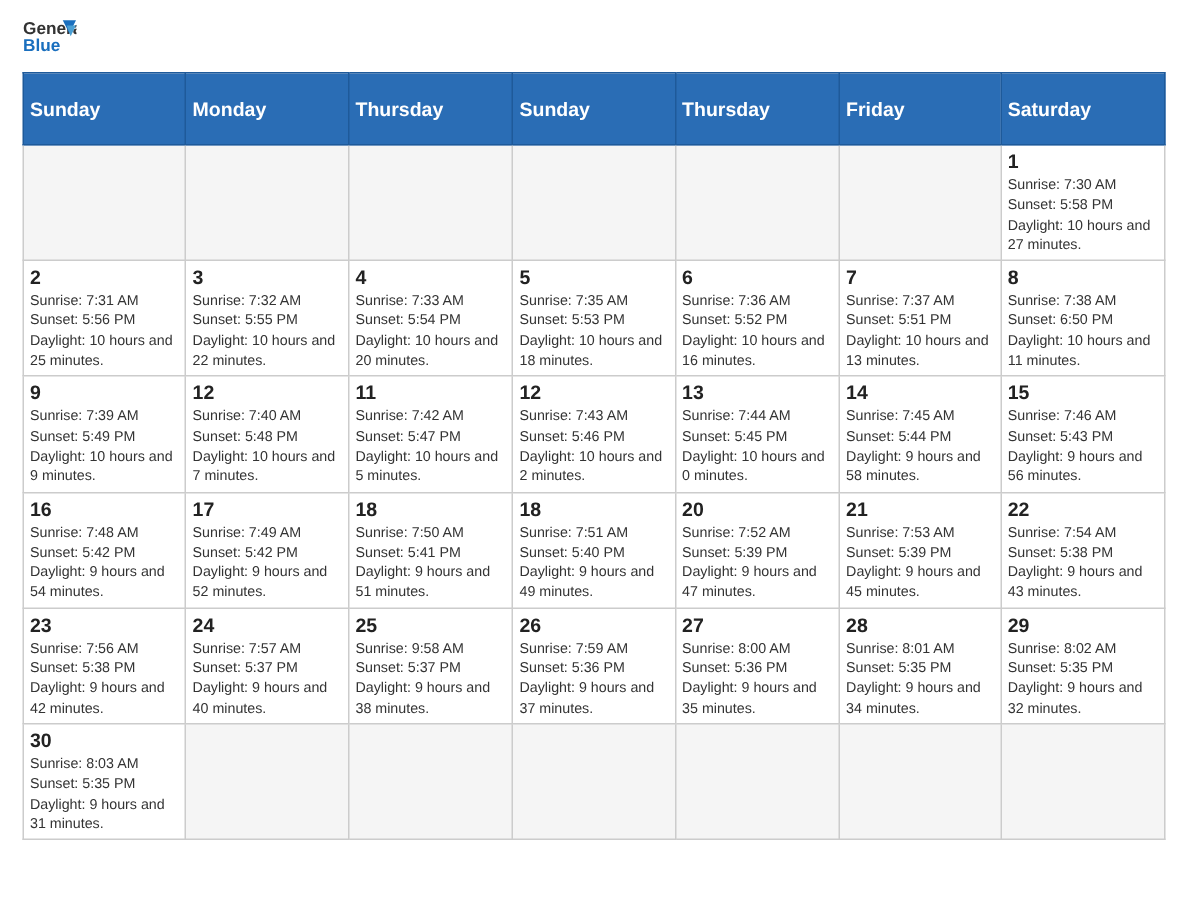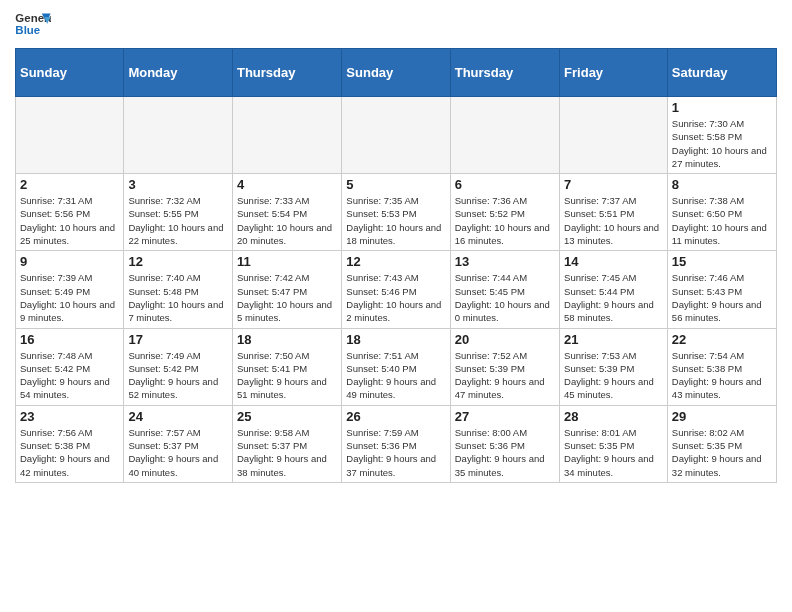--- a/index.html
+++ b/index.html
@@ -324,15 +324,30 @@
 and 34 minutes.</div>
           </td>
           <td>
             <span class="day-number">29</span>
             <div class="day-info">Sunrise: 8:02 AM
 Sunset: 5:35 PM
 Daylight: 9 hours
 and 32 minutes.</div>
           </td>
         </tr>
+        <tr>
+          <td>
+            <span class="day-number">30</span>
+            <div class="day-info">Sunrise: 8:03 AM
+Sunset: 5:35 PM
+Daylight: 9 hours
+and 31 minutes.</div>
+          </td>
+          <td class="empty"></td>
+          <td class="empty"></td>
+          <td class="empty"></td>
+          <td class="empty"></td>
+          <td class="empty"></td>
+          <td class="empty"></td>
+        </tr>
       </tbody>
   </table>
 </div>
 
 </body></html>

